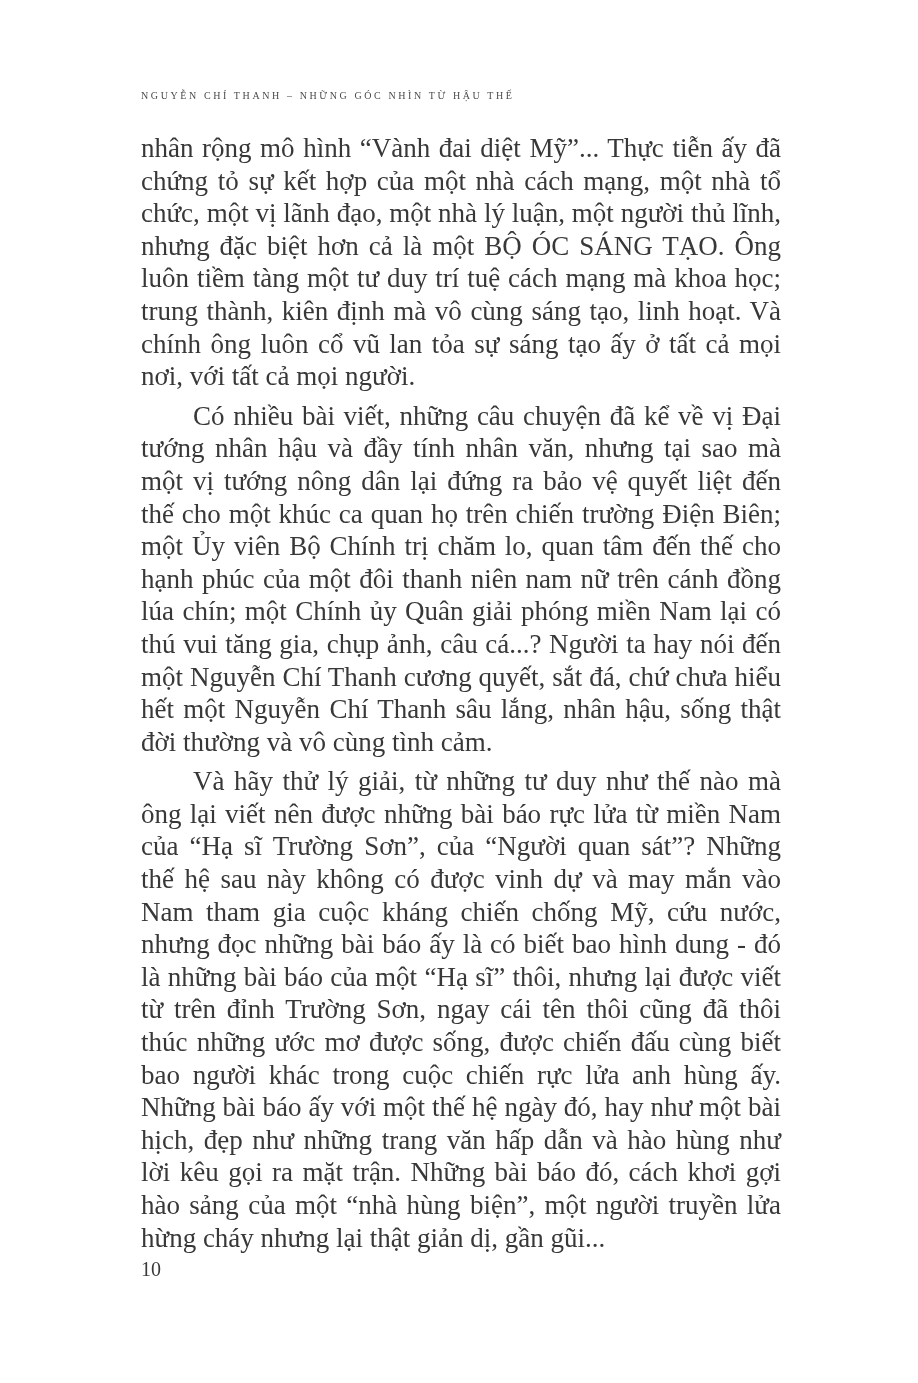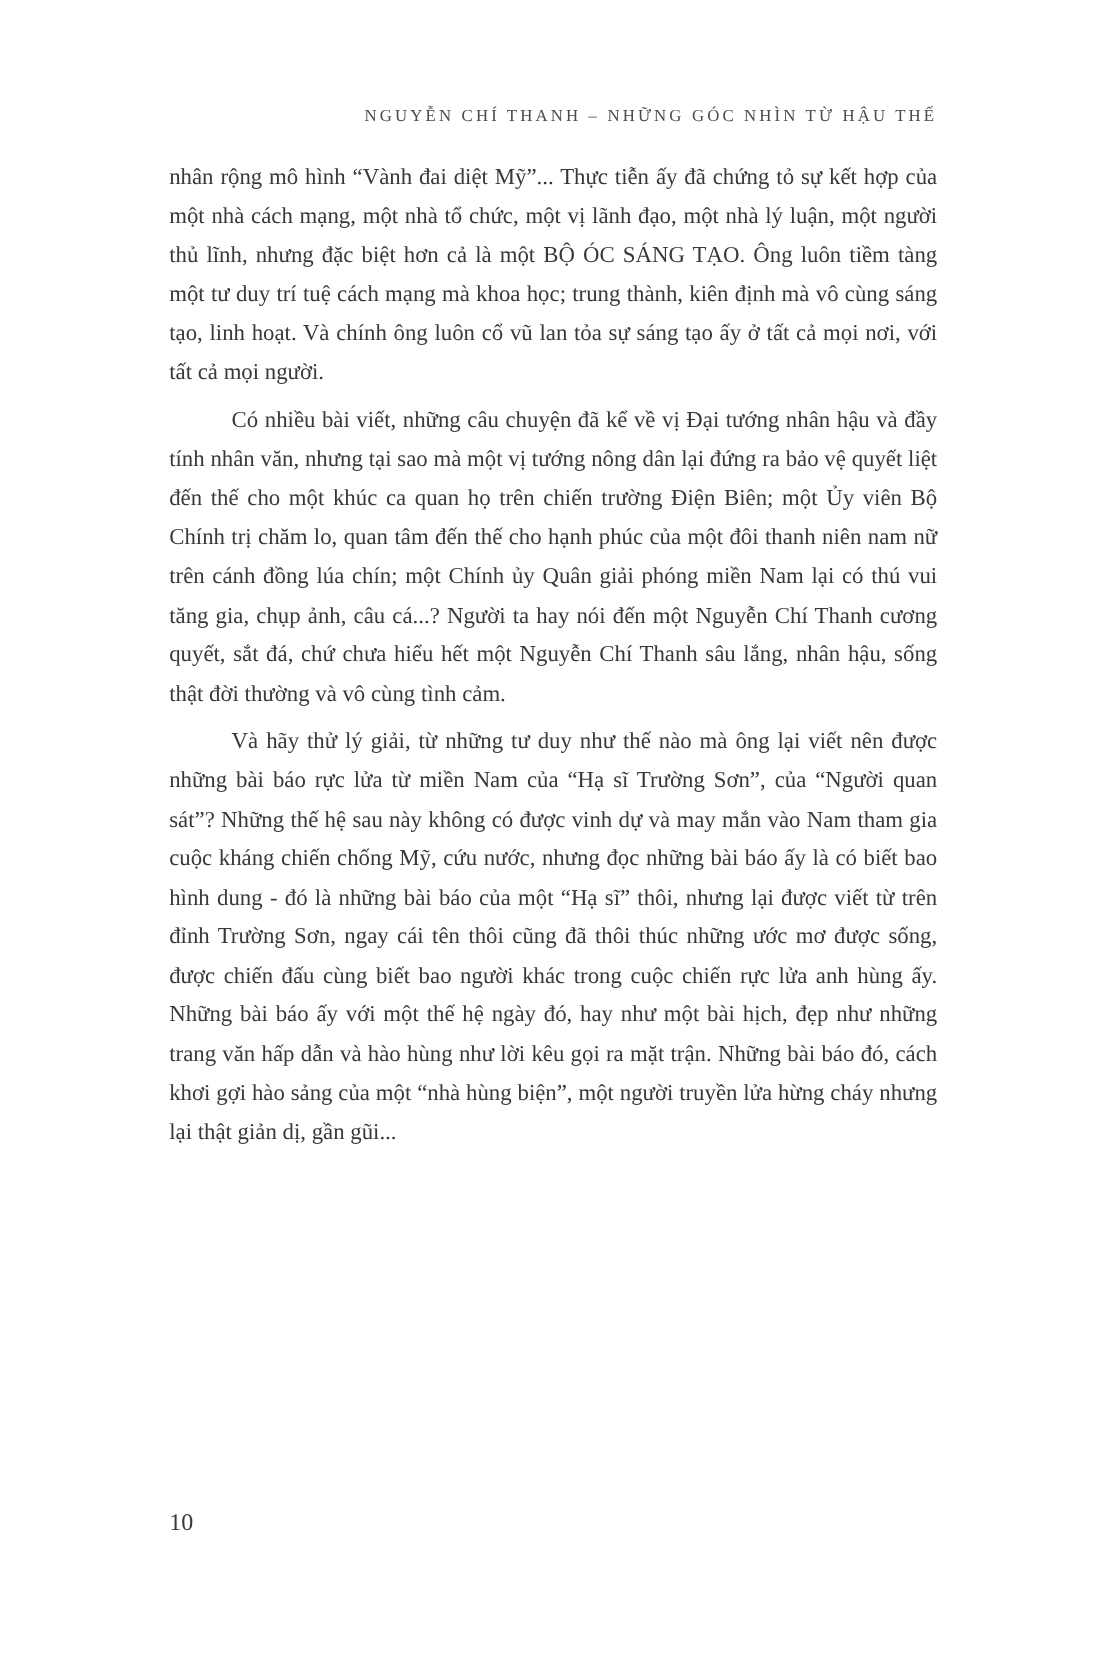--- a/index.html
+++ b/index.html
@@ -15,32 +15,31 @@
     overflow: hidden;
     font-family: "Liberation Serif", serif;
     color: #333333;
   }
   .running-head {
     position: absolute;
     top: 90px;
     left: 141px;
     width: 640px;
     font-family: "Liberation Serif", serif;
-    font-size: 14px;
+    font-size: 10px;
     letter-spacing: 2.6px;
     color: #4a4a4a;
     white-space: nowrap;
-    text-align: right;
   }
   .body-text {
     position: absolute;
     top: 132px;
     left: 141px;
     width: 640px;
-    font-size: 19px;
+    font-size: 27px;
     line-height: 32.6px;
     text-align: justify;
     color: #383838;
   }
   .body-text p {
     margin: 0 0 7px 0;
     text-indent: 52px;
   }
   .body-text p.no-indent {
     text-indent: 0;

